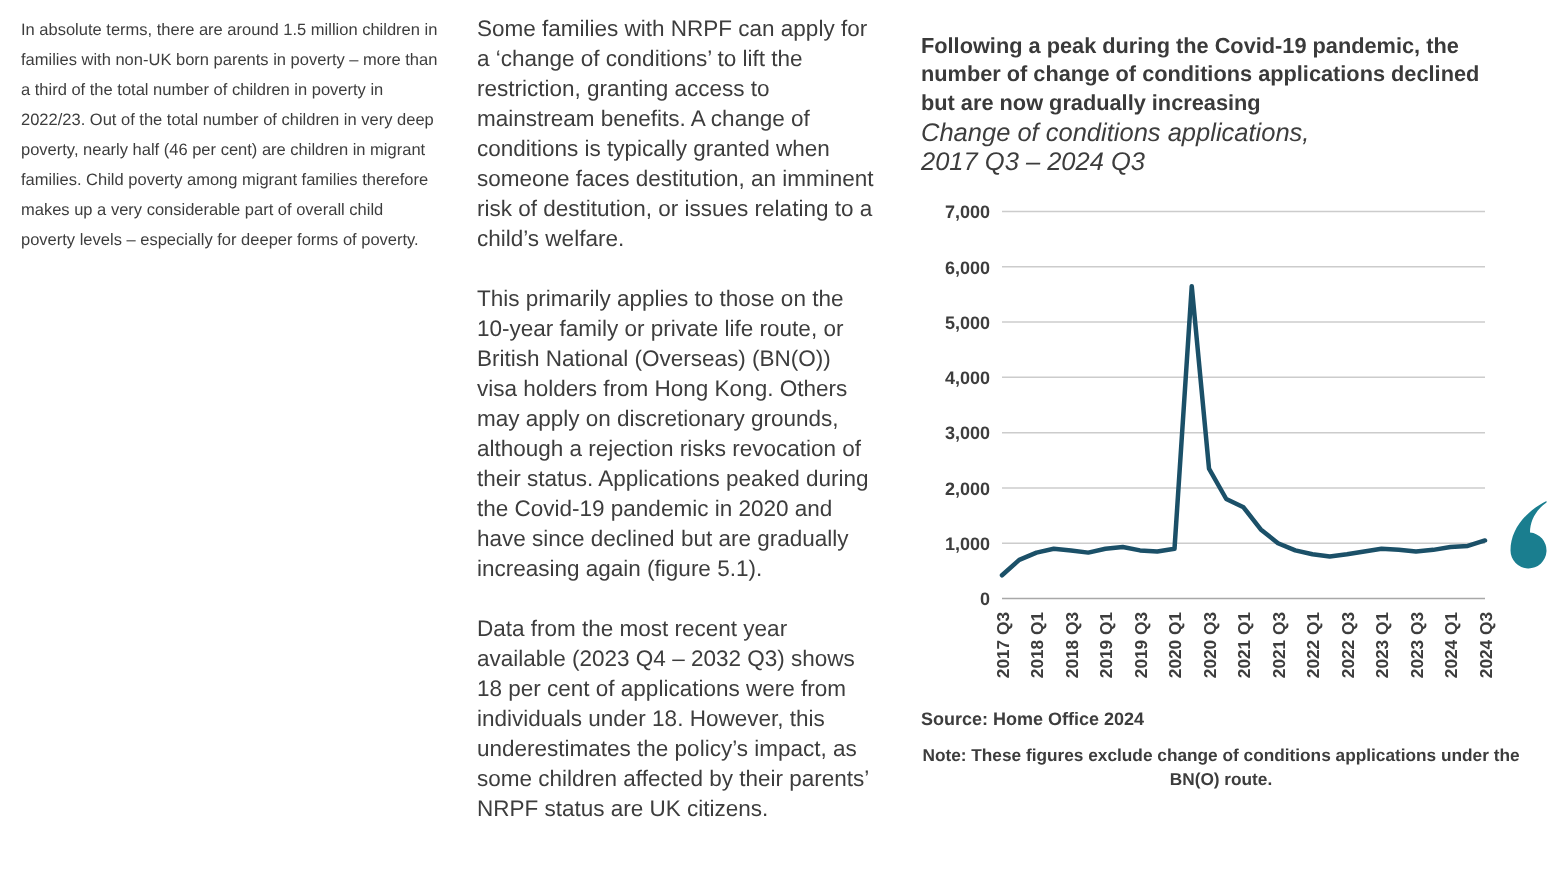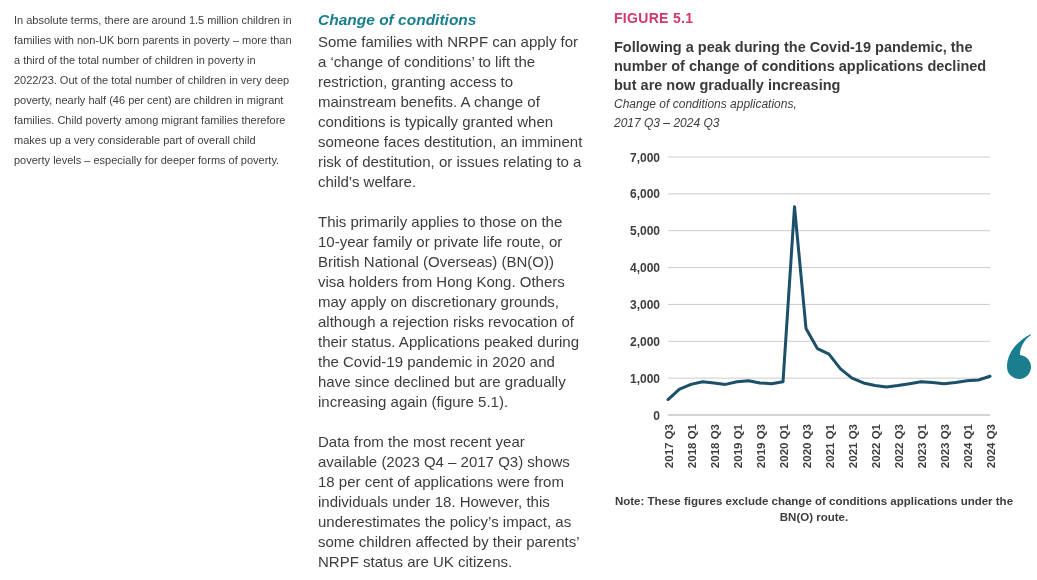--- a/index.html
+++ b/index.html
@@ -24,21 +24,21 @@
   .col-mid p { margin-bottom:20px; }
 
   .figure-label {
     color:#d2376b; font-weight:bold; font-size:14px; letter-spacing:0.3px;
   }
   .figure-title {
     font-weight:bold; font-size:14.5px; line-height:19px;
     margin-top:12px; width:382px; color:#3a3a3a;
   }
   .figure-subtitle {
-    font-style:italic; font-size:12px; line-height:19px;
+    font-style:italic; font-size:17px; line-height:19px;
     white-space:pre-line;
   }
   .chart-wrap { margin-top:14px; }
 
   .y-label { font-size:12px; font-weight:bold; text-anchor:end; fill:#3d3d3d;
              font-family:"Liberation Sans", sans-serif; }
   .x-label { font-size:11.5px; font-weight:bold; text-anchor:end; fill:#3d3d3d;
              font-family:"Liberation Sans", sans-serif; }
   .grid-line { stroke:#cccccc; stroke-width:1; }
   .axis-line { stroke:#a8a8a8; stroke-width:1; }
@@ -53,28 +53,26 @@
 </head>
 <body>
 
 <div class="page">
 
   <div class="col-left">
     <p>In absolute terms, there are around 1.5 million children in families with non-UK born parents in poverty – more than a third of the total number of children in poverty in 2022/23. Out of the total number of children in very deep poverty, nearly half (46 per cent) are children in migrant families. Child poverty among migrant families therefore makes up a very considerable part of overall child poverty levels – especially for deeper forms of poverty.</p>
   </div>
 
   <div class="col-mid">
-    <div class="section-heading">Change of conditions</div>
     <p>Some families with NRPF can apply for a ‘change of conditions’ to lift the restriction, granting access to mainstream benefits. A change of conditions is typically granted when someone faces destitution, an imminent risk of destitution, or issues relating to a child’s welfare.</p>
     <p>This primarily applies to those on the 10-year family or private life route, or British National (Overseas) (BN(O)) visa holders from Hong Kong. Others may apply on discretionary grounds, although a rejection risks revocation of their status. Applications peaked during the Covid-19 pandemic in 2020 and have since declined but are gradually increasing again (figure 5.1).</p>
-    <p>Data from the most recent year available (2023 Q4 – 2017 Q3) shows 18 per cent of applications were from individuals under 18. However, this underestimates the policy’s impact, as some children affected by their parents’ NRPF status are UK citizens.</p>
+    <p>Data from the most recent year available (2023 Q4 – 2032 Q3) shows 18 per cent of applications were from individuals under 18. However, this underestimates the policy’s impact, as some children affected by their parents’ NRPF status are UK citizens.</p>
   </div>
 
   <div class="col-right">
-    <div class="figure-label">FIGURE 5.1</div>
     <div class="figure-title">Following a peak during the Covid-19 pandemic, the number of change of conditions applications declined but are now gradually increasing</div>
     <div class="figure-subtitle">Change of conditions applications,
 2017 Q3 – 2024 Q3</div>
 
     <div class="chart-wrap">
       <svg id="chart-svg" width="386" height="332" viewBox="0 0 386 332">
           <line x1="54" x2="376" y1="268" y2="268" class="axis-line"></line>
           <text x="46" y="272.5" class="y-label">0</text>
           <line x1="54" x2="376" y1="231.14285714285714" y2="231.14285714285714" class="grid-line"></line>
           <text x="46" y="235.64285714285714" class="y-label">1,000</text>
@@ -102,20 +100,21 @@
           <text x="265.5" y="277" transform="rotate(-90 265.5 277)" class="x-label">2022 Q1</text>
           <text x="288.5" y="277" transform="rotate(-90 288.5 277)" class="x-label">2022 Q3</text>
           <text x="311.5" y="277" transform="rotate(-90 311.5 277)" class="x-label">2023 Q1</text>
           <text x="334.5" y="277" transform="rotate(-90 334.5 277)" class="x-label">2023 Q3</text>
           <text x="357.5" y="277" transform="rotate(-90 357.5 277)" class="x-label">2024 Q1</text>
           <text x="380.5" y="277" transform="rotate(-90 380.5 277)" class="x-label">2024 Q3</text>
           <polyline points="54,252.52 65.5,242.2 77,237.40857142857143 88.5,234.82857142857142 100,235.93428571428572 111.5,237.40857142857143 123,234.82857142857142 134.5,233.72285714285715 146,235.93428571428572 157.5,236.67142857142858 169,234.82857142857142 180.5,59.75714285714284 192,181.3857142857143 203.5,201.65714285714284 215,207.18571428571428 226.5,221.92857142857144 238,231.14285714285714 249.5,235.93428571428572 261,238.5142857142857 272.5,239.98857142857142 284,238.5142857142857 295.5,236.67142857142858 307,234.82857142857142 318.5,235.56571428571428 330,236.67142857142858 341.5,235.56571428571428 353,233.72285714285715 364.5,232.9857142857143 376,229.3" class="data-line" stroke="#1b5068"></polyline>
         </svg>
     </div>
 
+    <div class="figure-source">Source: Home Office 2024</div>
     <div class="figure-note">Note: These figures exclude change of conditions applications under the BN(O) route.</div>
   </div>
 
 </div>
 
 <div class="deco-quote">
   <svg width="28" height="50" viewBox="0 0 28 50">
     <path d="M27 0 C13 7 3 19 3 33 a12 12 0 1 0 13 -12 c0 -8 4 -15 11 -20 z" fill="#1a7e8f"></path>
   </svg>
 </div>

